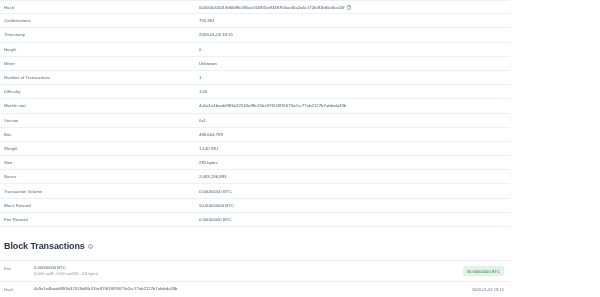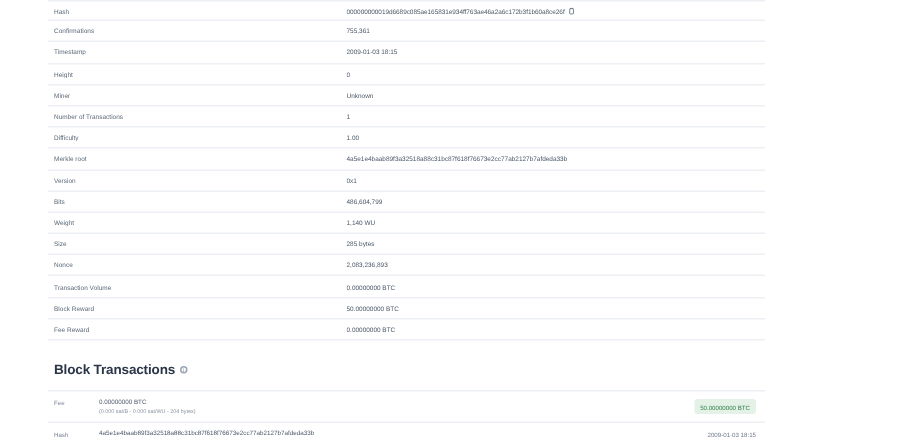--- a/index.html
+++ b/index.html
@@ -4,21 +4,21 @@
 <style>
   * { box-sizing: border-box; }
   html, body {
     margin: 0; padding: 0;
     width: 600px; height: 297px;
     background: #ffffff;
     font-family: "Liberation Sans", sans-serif;
     color: #3d4a5c;
     overflow: hidden;
   }
-  .page { width: 510px; height: 297px; position: relative; padding-left: 32px; }
+  .page { width: 510px; height: 297px; position: relative; }
 
   
   .summary { width: 100%; border-collapse: collapse; }
   .summary .row {
     display: flex;
     align-items: center;
     height: 14.2px;
     border-bottom: 1px solid #eceff3;
     padding: 0 6px 0 4px;
   }

